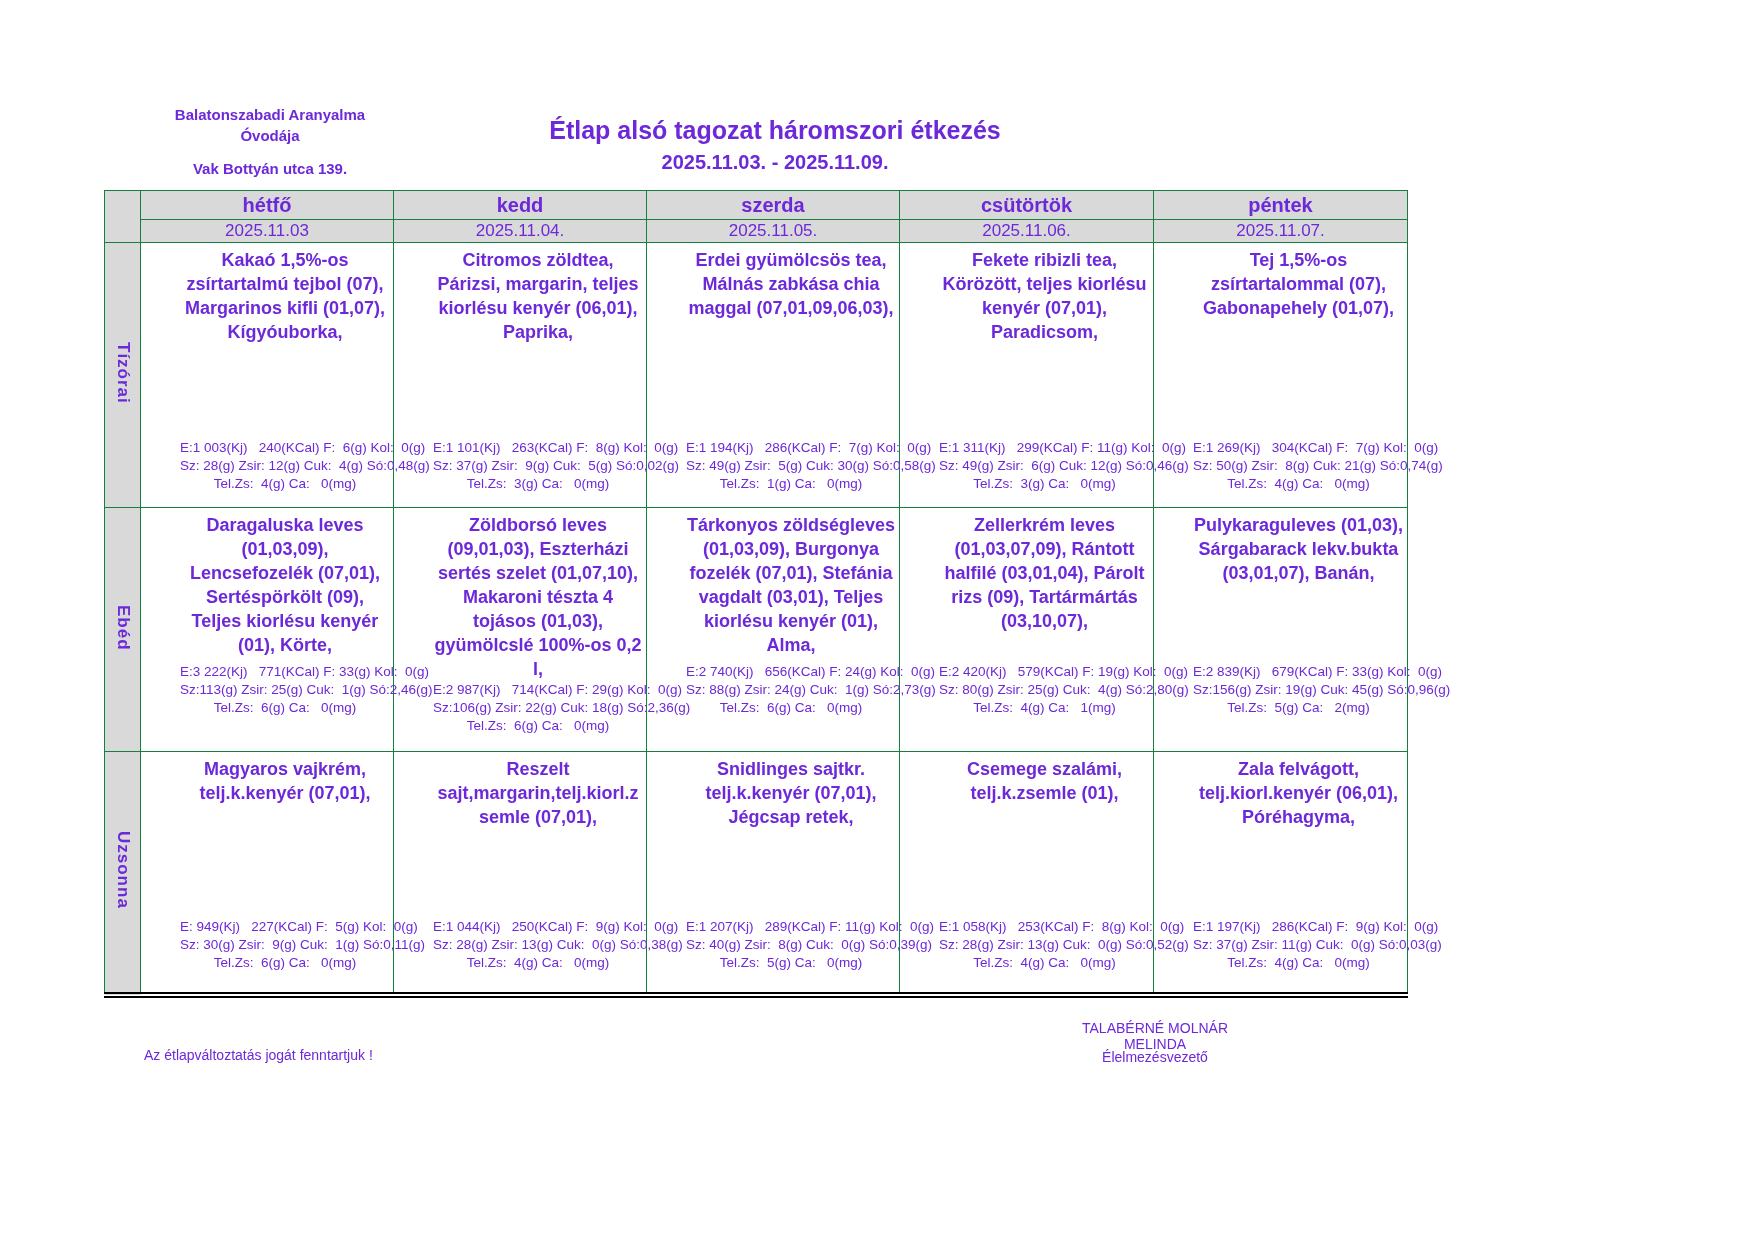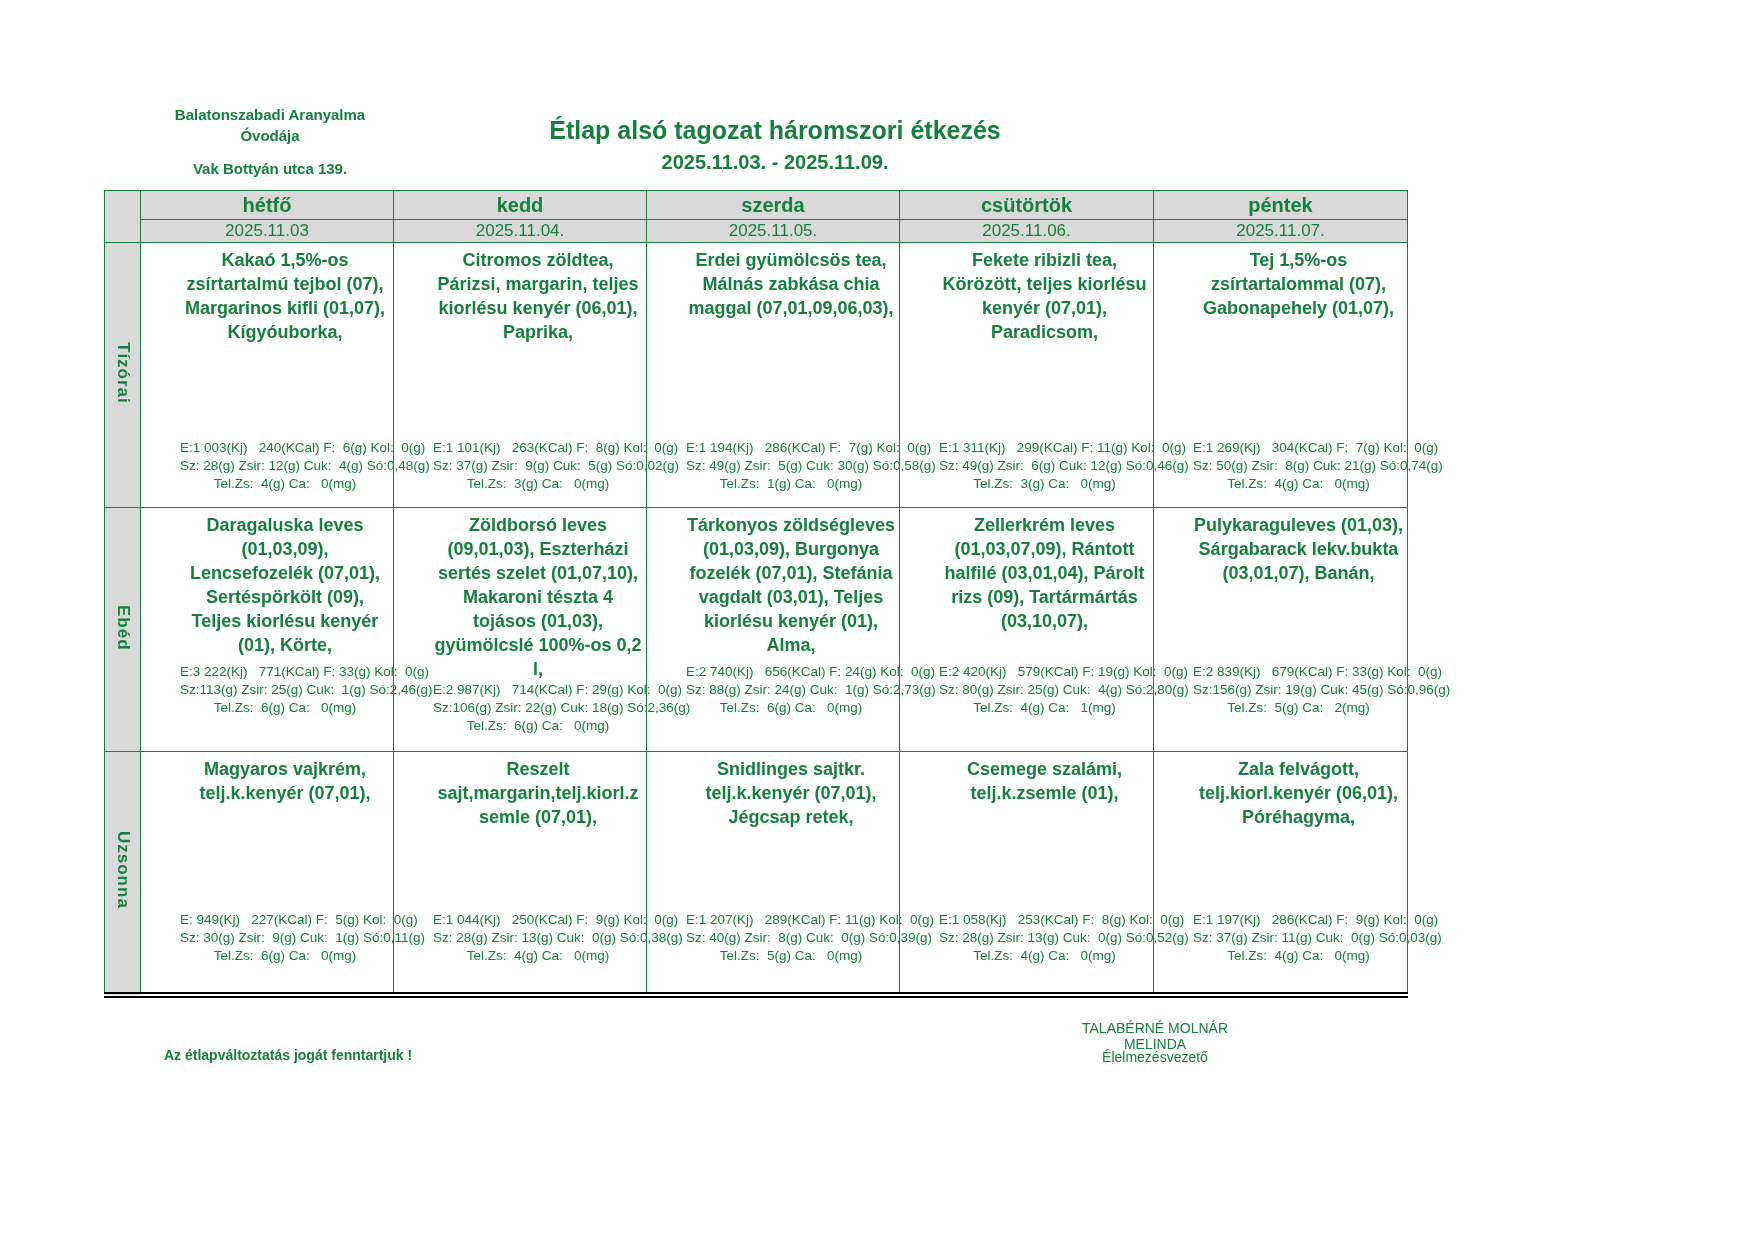--- a/index.html
+++ b/index.html
@@ -1,17 +1,17 @@
 <!DOCTYPE html>
 <html><head>
 <meta charset="utf-8">
 <style>
   html,body{margin:0;padding:0;background:#ffffff;}
   #page{position:relative;width:1753px;height:1240px;background:#ffffff;
-        font-family:"Liberation Sans",sans-serif;color:#15803d;overflow:hidden;}
+        font-family:"Liberation Sans",sans-serif;color:#6d28d9;overflow:hidden;}
 
   
   #org{position:absolute;left:140px;top:104px;width:260px;text-align:center;
        font-weight:bold;font-size:15px;line-height:21px;}
   #org .addr{margin-top:12px;}
   #titleblock{position:absolute;left:430px;top:116px;width:690px;text-align:center;}
   #titleblock .t{font-size:25px;font-weight:bold;line-height:28px;}
   #titleblock .d{font-size:20px;font-weight:bold;margin-top:7px;}
 
   
@@ -26,33 +26,33 @@
   td.corner{background:#d9d9d9;border-bottom:none;}
   th.meal-label{background:#d9d9d9;border-top:none;border-bottom:none;
                 vertical-align:middle;text-align:center;}
   th.meal-label .vtext{writing-mode:vertical-rl;font-size:17px;font-weight:bold;
                        letter-spacing:1px;margin:0 auto;}
   td.meal-cell{vertical-align:top;}
   .cellwrap{display:flex;flex-direction:column;justify-content:space-between;
             box-sizing:border-box;padding:5px 3px 12px 3px;margin-left:36px;}
   tr.row-tizorai .cellwrap{height:264px;padding-bottom:14px;}
   tr.row-ebed .cellwrap{height:243px;padding-bottom:34px;}
-  tr.row-uzsonna .cellwrap{height:240px;padding-bottom:27px;}
+  tr.row-uzsonna .cellwrap{height:240px;padding-bottom:20px;}
   .menu-text{font-size:18px;font-weight:bold;line-height:24px;text-align:center;
              overflow-wrap:break-word;word-wrap:break-word;}
   .nutri{font-size:13.5px;line-height:18px;text-align:center;}
   .nutri div{white-space:pre;}
 
   
   #legend{position:absolute;left:230px;top:996px;font-size:12.5px;white-space:nowrap;}
   #sig-name{position:absolute;left:1055px;top:1020px;width:200px;text-align:center;
             font-size:14px;}
   #sig-role{position:absolute;left:1055px;top:1049px;width:200px;text-align:center;
             font-size:14px;}
-  #disclaimer{position:absolute;left:164px;top:1047px;font-size:14px;font-weight:bold;}
+  #disclaimer{position:absolute;left:144px;top:1047px;font-size:14px;}
 </style>
 </head>
 <body>
 
 <div id="page">
 
   <div id="org">
     <div>Balatonszabadi Aranyalma</div>
     <div>Óvodája</div>
     <div class="addr">Vak Bottyán utca 139.</div>

